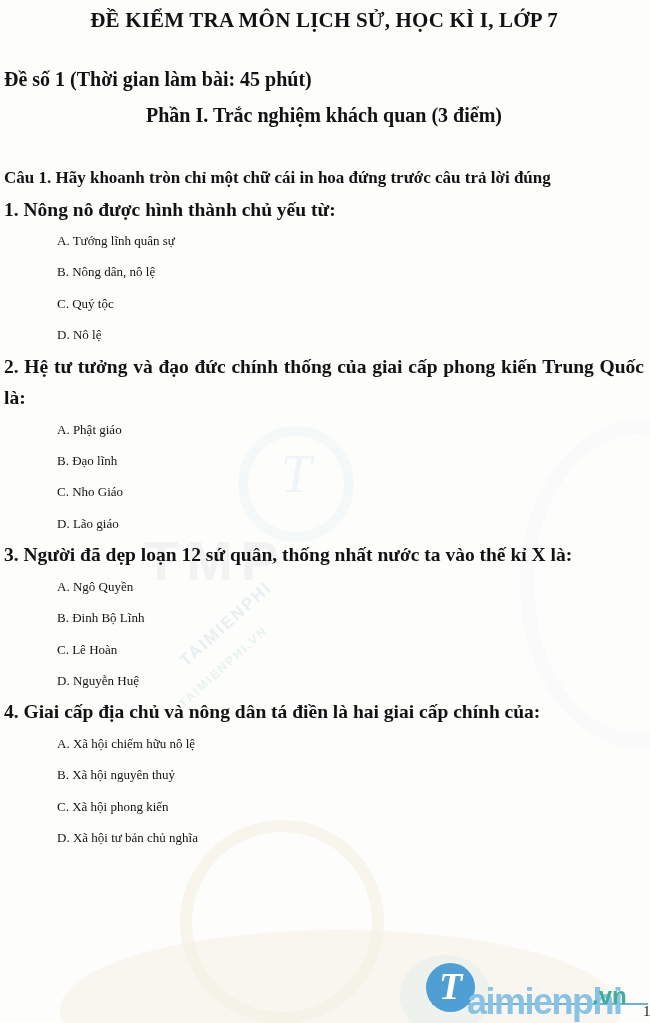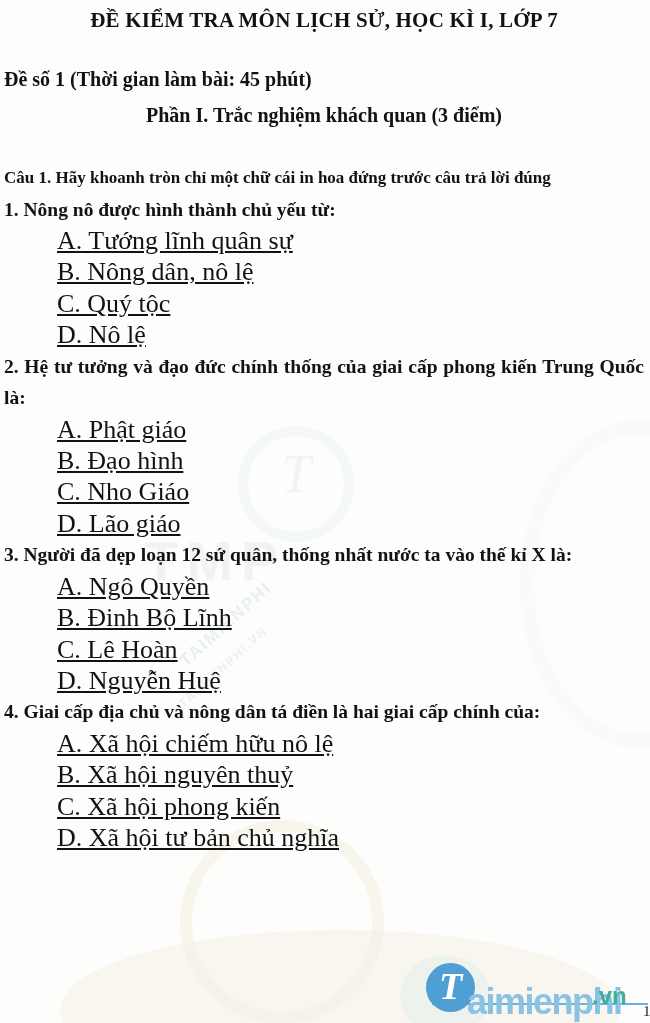--- a/index.html
+++ b/index.html
@@ -94,23 +94,22 @@
   }
   .question-text {
     font-weight: bold;
     font-size: 19.5px;
     line-height: 31.5px;
     text-align: justify;
     text-align-last: left;
   }
   .option {
     padding-left: 53px;
-    font-size: 26px;
+    font-size: 13px;
     line-height: 31.4px;
-    text-decoration: underline;
   }
 
   
   .logo-underline {
     position: absolute; left: 432px; top: 1003px;
     width: 216px; height: 2px; background: #6fb1dd; z-index: 2;
   }
   .logo-circle {
     position: absolute; left: 426px; top: 963px;
     width: 49px; height: 49px; border-radius: 50%;
@@ -165,21 +164,21 @@
       <div class="question-text">1. Nông nô được hình thành chủ yếu từ:</div>
       <div class="option">A. Tướng lĩnh quân sự</div>
       <div class="option">B. Nông dân, nô lệ</div>
       <div class="option">C. Quý tộc</div>
       <div class="option">D. Nô lệ</div>
     </div>
 
     <div>
       <div class="question-text">2. Hệ tư tưởng và đạo đức chính thống của giai cấp phong kiến Trung Quốc là:</div>
       <div class="option">A. Phật giáo</div>
-      <div class="option">B. Đạo hình</div>
+      <div class="option">B. Đạo lĩnh</div>
       <div class="option">C. Nho Giáo</div>
       <div class="option">D. Lão giáo</div>
     </div>
 
     <div>
       <div class="question-text">3. Người đã dẹp loạn 12 sứ quân, thống nhất nước ta vào thế kỉ X là:</div>
       <div class="option">A. Ngô Quyền</div>
       <div class="option">B. Đinh Bộ Lĩnh</div>
       <div class="option">C. Lê Hoàn</div>
       <div class="option">D. Nguyễn Huệ</div>

